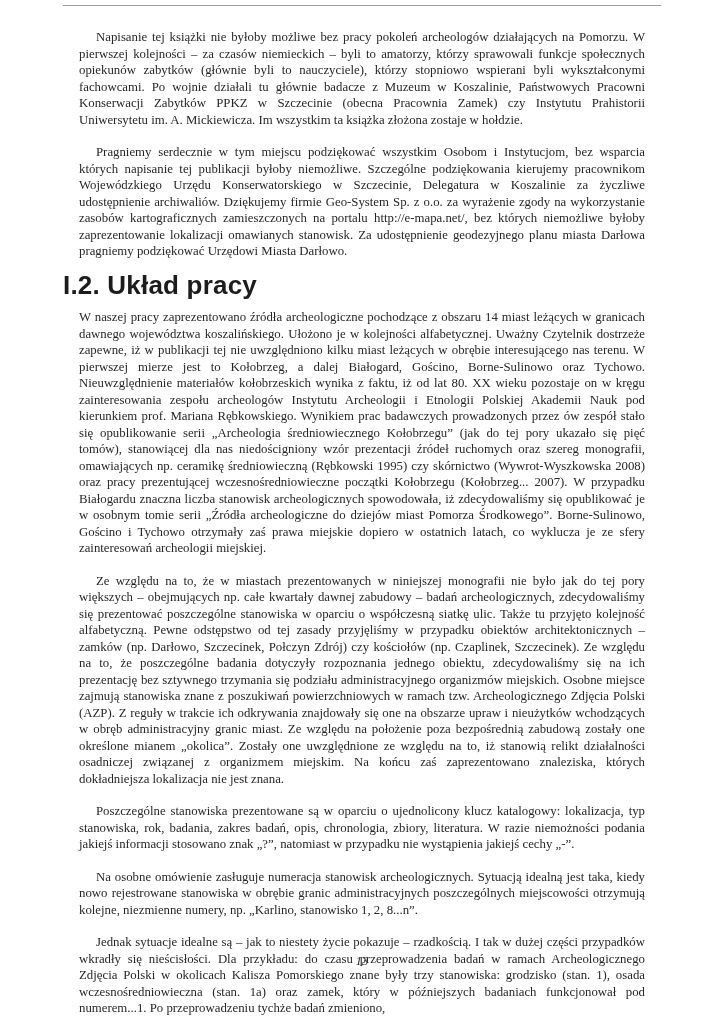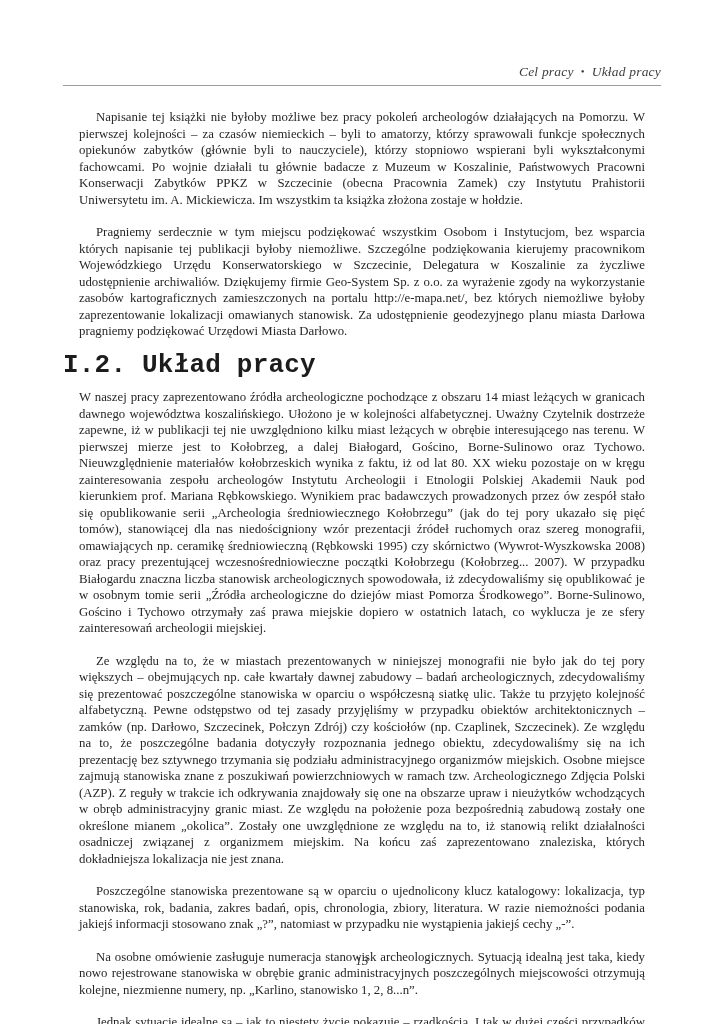--- a/index.html
+++ b/index.html
@@ -52,21 +52,21 @@
     color: #262626;
   }
   .body-text p {
     margin: 16px;
     padding: 0;
   }
   .body-text p.indent {
     text-indent: 17px;
   }
   h2.section-heading {
-    font-family: Liberation Mono, monospace;
+    font-family: Liberation Sans, sans-serif;
     font-size: 26px;
     font-weight: 700;
     color: #1c1c1c;
     margin: 17px 0 5px 0;
     letter-spacing: 0.2px;
     text-align: left;
   }
   .page-number {
     position: absolute;
     left: 0;
@@ -76,23 +76,20 @@
     font-style: italic;
     font-size: 13px;
     color: #333333;
   }
 </style>
 </head>
 <body>
 
 <div class="page">
 
-  <div class="running-head">
-    <span>Cel pracy</span><span class="bullet">•</span><span>Układ pracy</span>
-  </div>
 
   <hr class="head-rule">
 
   <div class="body-text">
     <p class="indent">Napisanie tej książki nie byłoby możliwe bez pracy pokoleń archeologów działających na Pomorzu. W pierwszej kolejności – za czasów niemieckich – byli to amatorzy, którzy sprawowali funkcje społecznych opiekunów zabytków (głównie byli to nauczyciele), którzy stopniowo wspierani byli wykształconymi fachowcami. Po wojnie działali tu głównie badacze z Muzeum w Koszalinie, Państwowych Pracowni Konserwacji Zabytków PPKZ w Szczecinie (obecna Pracownia Zamek) czy Instytutu Prahistorii Uniwersytetu im. A. Mickiewicza. Im wszystkim ta książka złożona zostaje w hołdzie.</p>
     <p class="indent">Pragniemy serdecznie w tym miejscu podziękować wszystkim Osobom i Instytucjom, bez wsparcia których napisanie tej publikacji byłoby niemożliwe. Szczególne podziękowania kierujemy pracownikom Wojewódzkiego Urzędu Konserwatorskiego w Szczecinie, Delegatura w Koszalinie za życzliwe udostępnienie archiwaliów. Dziękujemy firmie Geo-System Sp. z o.o. za wyrażenie zgody na wykorzystanie zasobów kartograficznych zamieszczonych na portalu http://e-mapa.net/, bez których niemożliwe byłoby zaprezentowanie lokalizacji omawianych stanowisk. Za udostępnienie geodezyjnego planu miasta Darłowa pragniemy podziękować Urzędowi Miasta Darłowo.</p>
 
     <h2 class="section-heading">I.2. Układ pracy</h2>
 
     <p>W naszej pracy zaprezentowano źródła archeologiczne pochodzące z obszaru 14 miast leżących w granicach dawnego województwa koszalińskiego. Ułożono je w kolejności alfabetycznej. Uważny Czytelnik dostrzeże zapewne, iż w publikacji tej nie uwzględniono kilku miast leżących w obrębie interesującego nas terenu. W pierwszej mierze jest to Kołobrzeg, a dalej Białogard, Gościno, Borne-Sulinowo oraz Tychowo. Nieuwzględnienie materiałów kołobrzeskich wynika z faktu, iż od lat 80. XX wieku pozostaje on w kręgu zainteresowania zespołu archeologów Instytutu Archeologii i Etnologii Polskiej Akademii Nauk pod kierunkiem prof. Mariana Rębkowskiego. Wynikiem prac badawczych prowadzonych przez ów zespół stało się opublikowanie serii „Archeologia średniowiecznego Kołobrzegu” (jak do tej pory ukazało się pięć tomów), stanowiącej dla nas niedościgniony wzór prezentacji źródeł ruchomych oraz szereg monografii, omawiających np. ceramikę średniowieczną (Rębkowski 1995) czy skórnictwo (Wywrot-Wyszkowska 2008) oraz pracy prezentującej wczesnośredniowieczne początki Kołobrzegu (Kołobrzeg... 2007). W przypadku Białogardu znaczna liczba stanowisk archeologicznych spowodowała, iż zdecydowaliśmy się opublikować je w osobnym tomie serii „Źródła archeologiczne do dziejów miast Pomorza Środkowego”. Borne-Sulinowo, Gościno i Tychowo otrzymały zaś prawa miejskie dopiero w ostatnich latach, co wyklucza je ze sfery zainteresowań archeologii miejskiej.</p>

